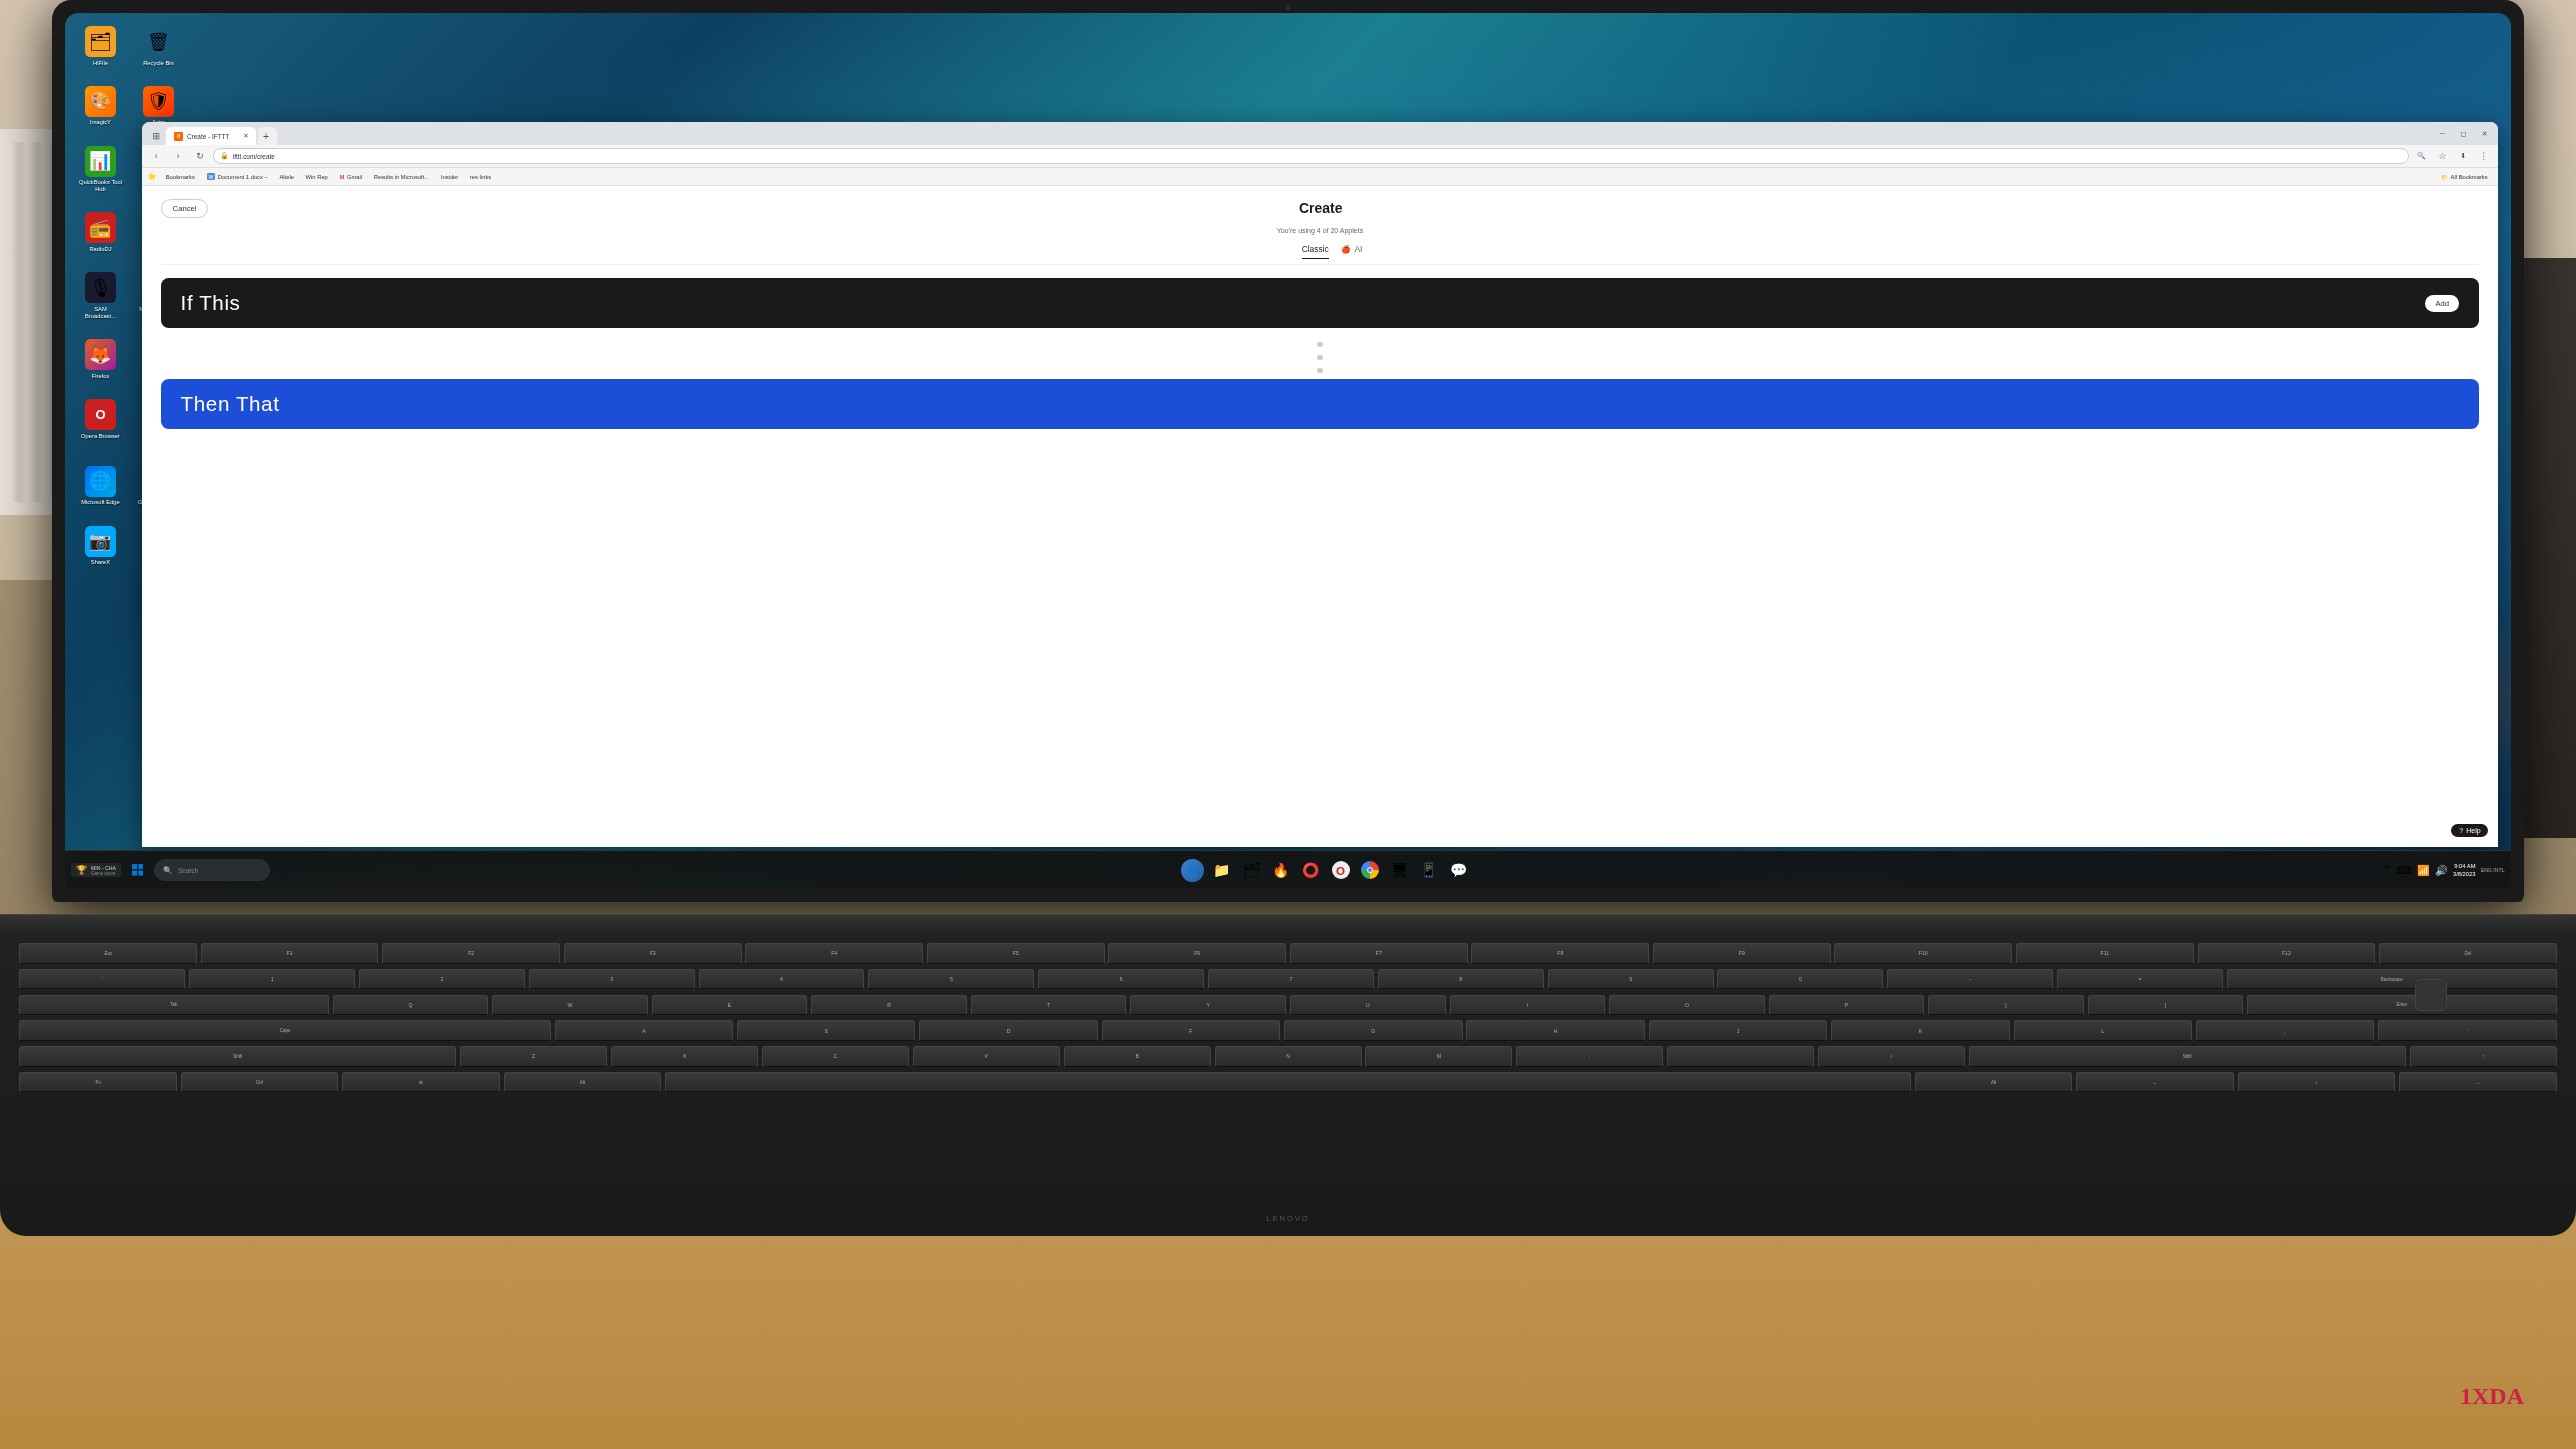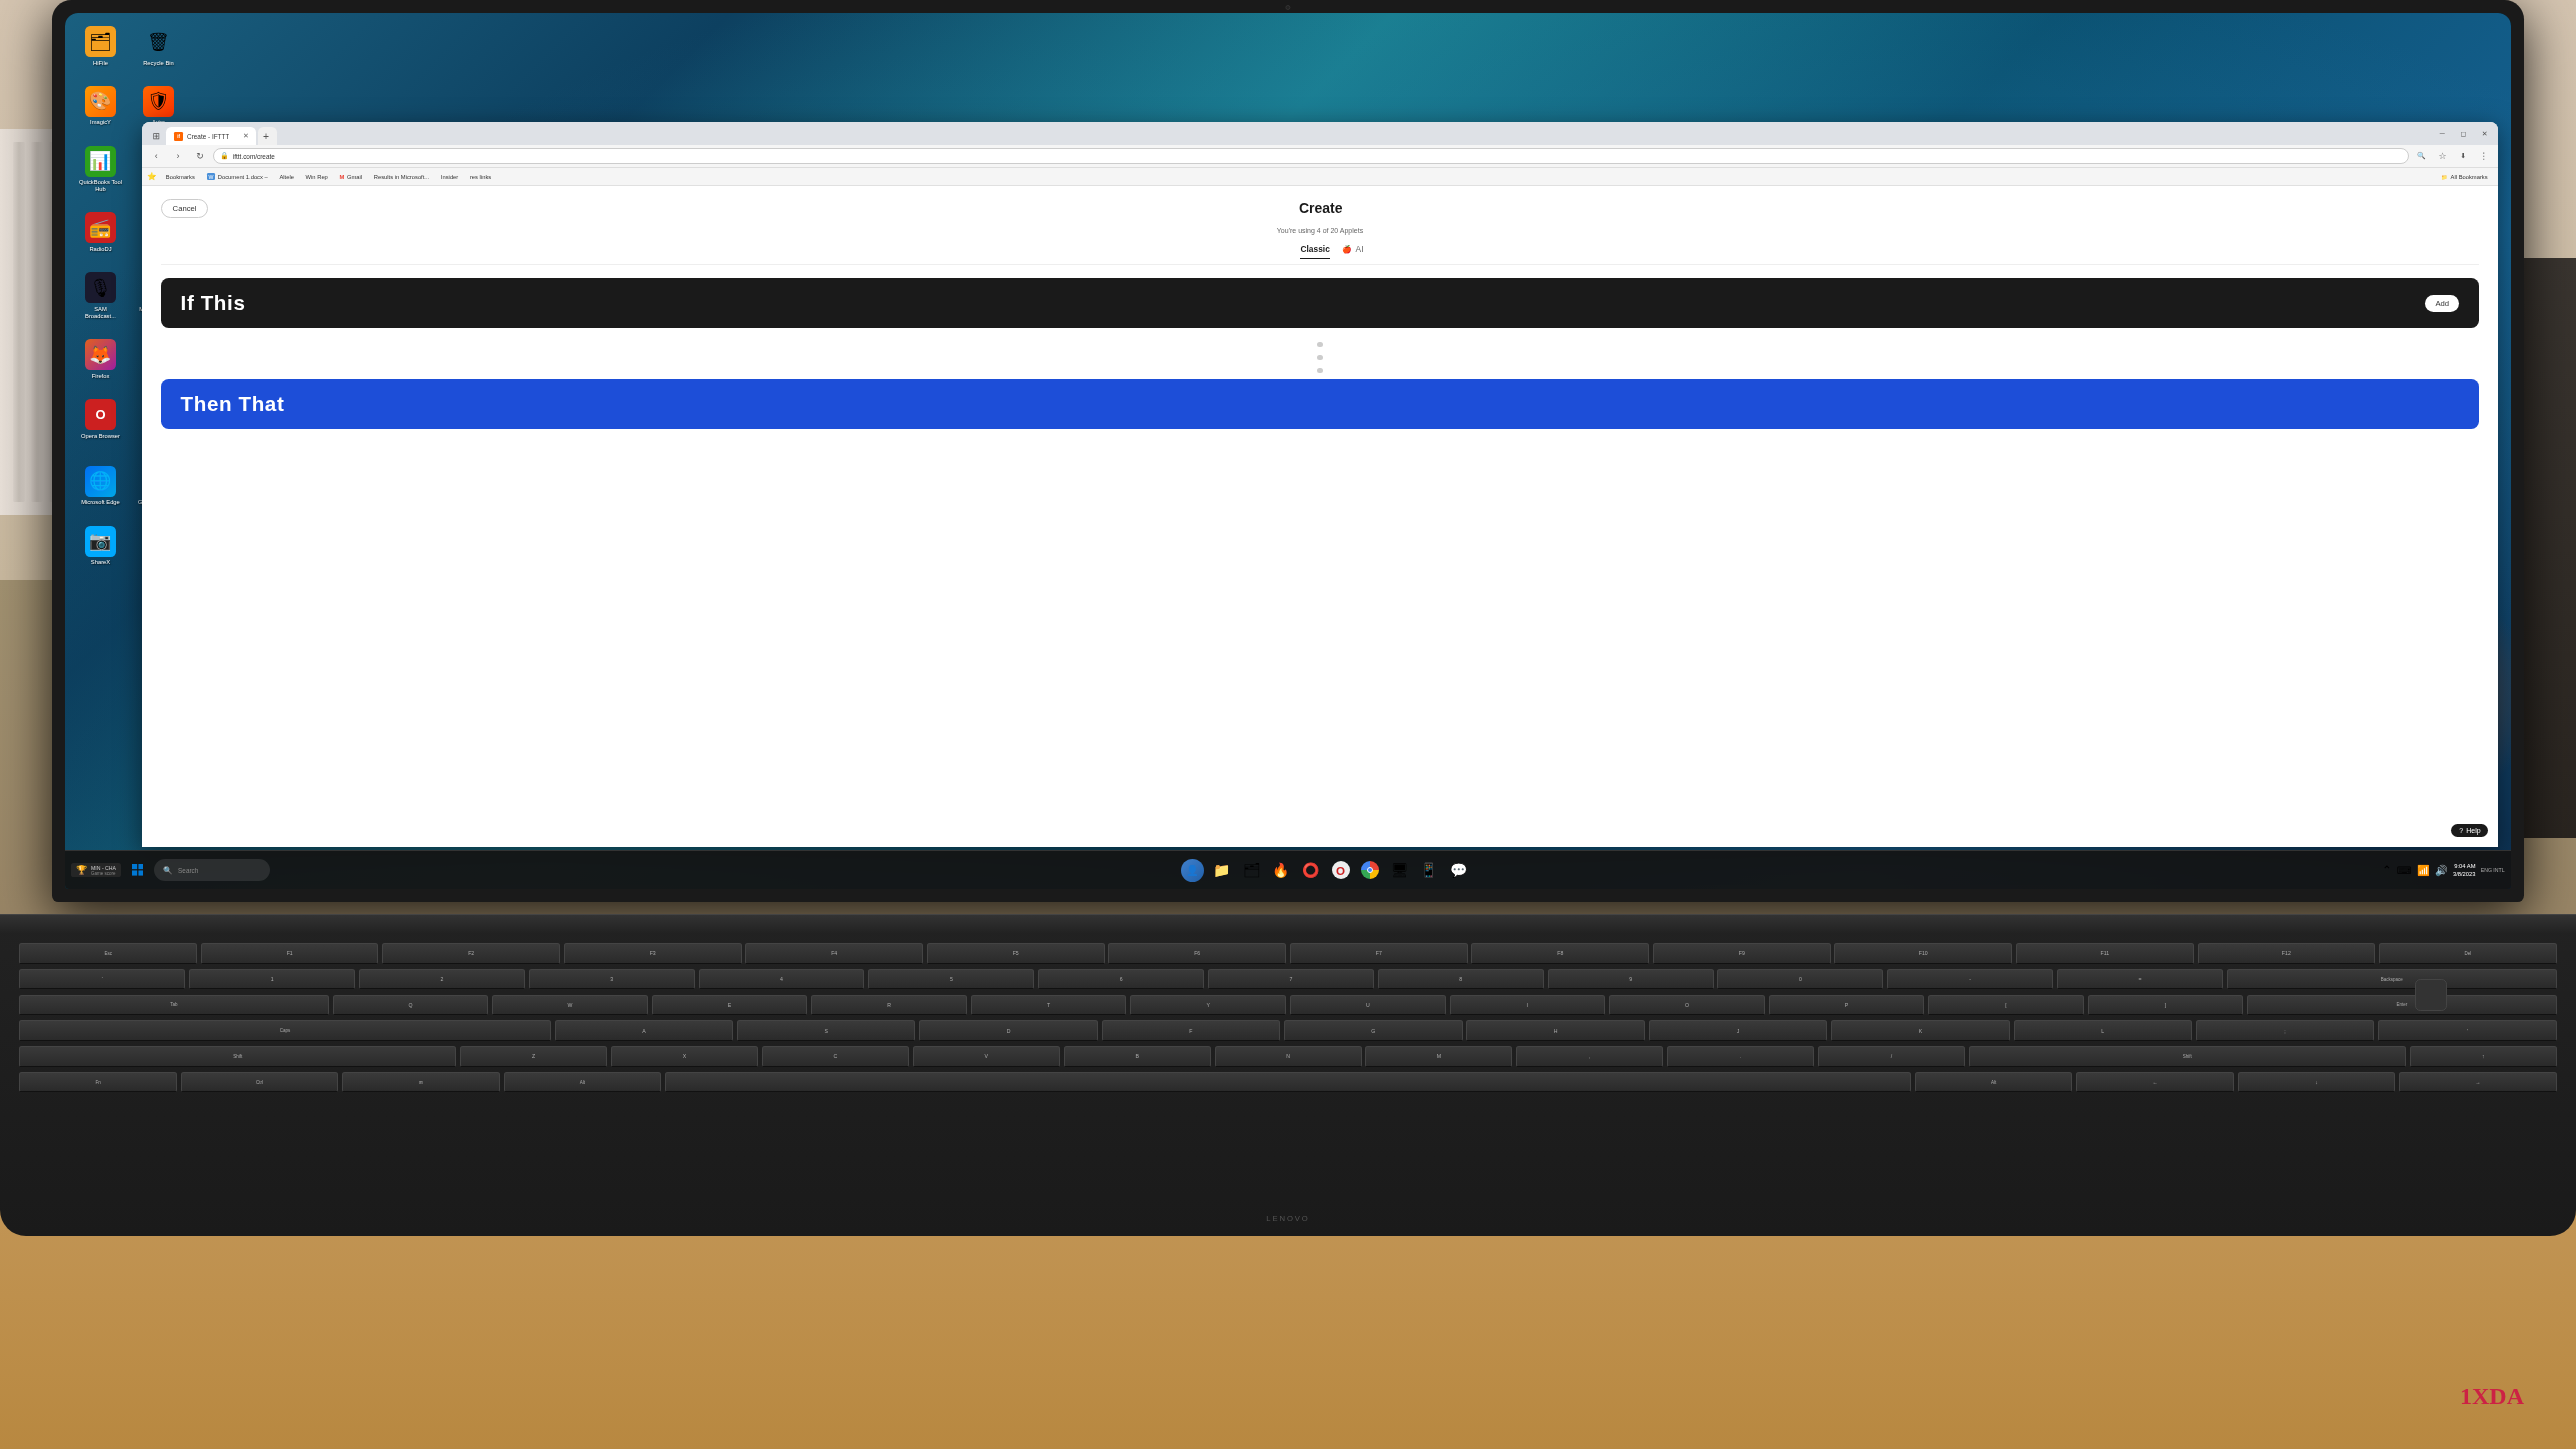--- a/index.html
+++ b/index.html
@@ -452,21 +452,21 @@
       cursor: pointer;
       padding-bottom: 3.9px;
       border-bottom: 1.3px solid transparent;
       display: flex;
       align-items: center;
       gap: 3.2px;
     }
 
     .ifttt-tab.active {
       color: #1a1a1a;
-      font-weight: 700;
+      font-weight: 400;
       border-bottom: 1.3px solid #1a1a1a;
       margin-left: 24px;
     }
 
     
     .ifttt-block {
       border-radius: 7.7px;
       padding: 13px 19.3px;
       margin-bottom: 9.7px;
       display: flex;
@@ -481,21 +481,21 @@
     }
 
     .then-that-block {
       background: #1d4ed8;
       color: white;
       align-items: flex-end;
     }
 
     .block-text {
       font-size: 20.6px;
-      font-weight: bold;
+      font-weight: normal;
       letter-spacing: 0.6px;
     }
 
     .add-btn {
       padding: 3.9px 10.3px;
       background: white;
       border: none;
       border-radius: 13px;
       font-size: 7.7px;
       cursor: pointer;

